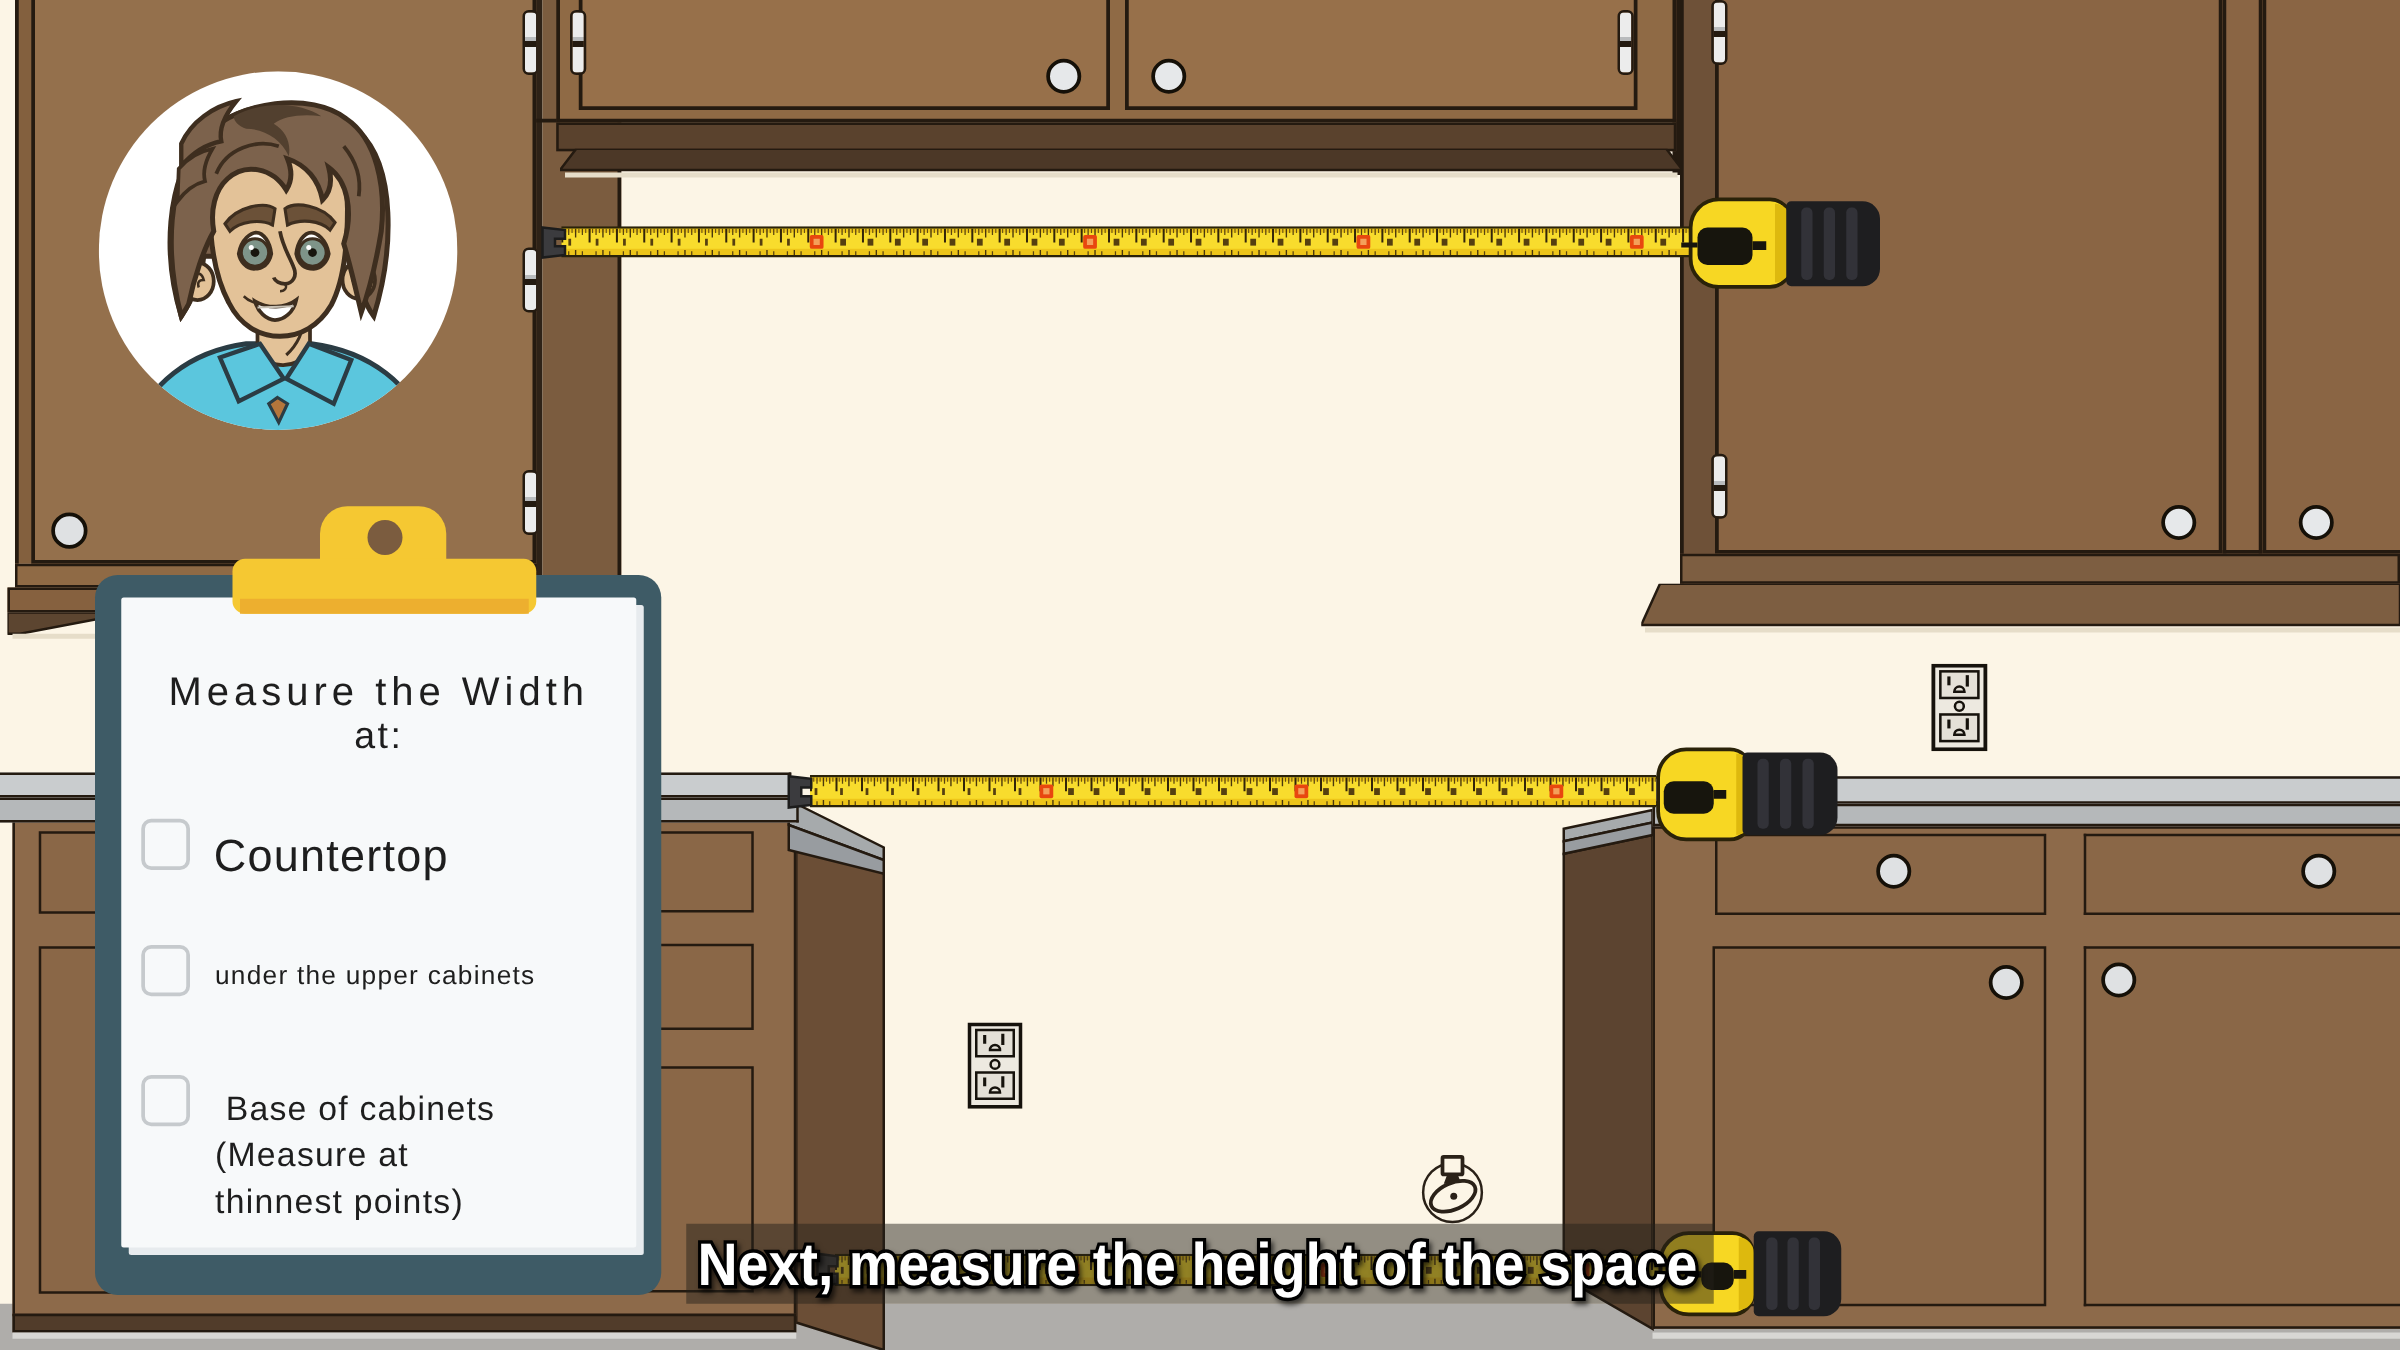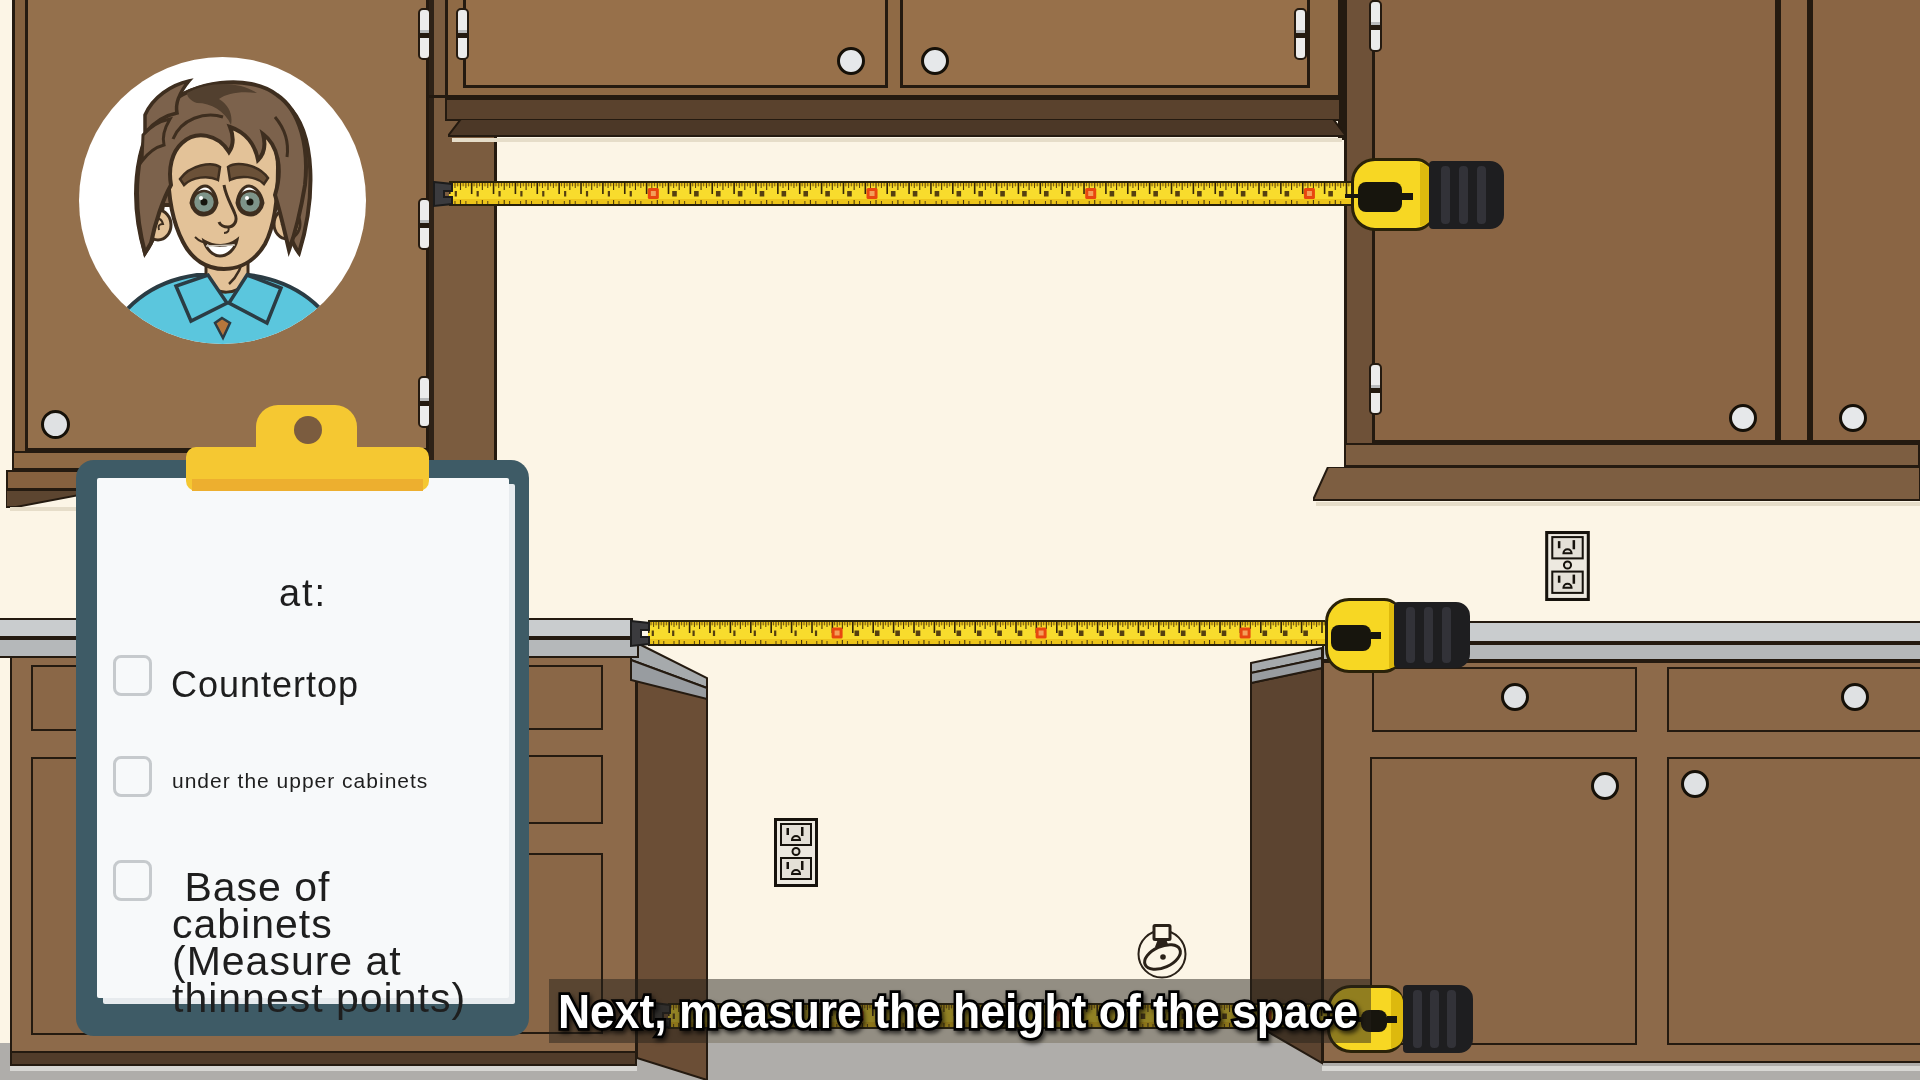--- a/index.html
+++ b/index.html
@@ -1618,31 +1618,32 @@
 <div class="abs" style="left:76px;top:460px;width:453px;height:576px;background:#3E5B66;border-radius:18px;"></div>
 
 <div class="abs" style="left:103px;top:484px;width:412px;height:520px;background:#E7EBEE;border-radius:2px;"></div>
 <div class="abs" style="left:97px;top:478px;width:412px;height:520px;background:#F7F9FA;border-radius:2px;"></div>
 
 <div class="abs" style="left:256px;top:405px;width:101px;height:52px;background:#F5C832;border-radius:22px 22px 0 0;"></div>
 <div class="abs" style="left:186px;top:447px;width:243px;height:44px;background:#F5C832;border-radius:10px;"></div>
 <div class="abs" style="left:192px;top:479px;width:231px;height:12px;background:#EDAF2F;"></div>
 <div class="abs" style="left:294px;top:416px;width:28px;height:28px;background:#7B5C3F;border-radius:50%;"></div>
 
-<div class="abs" style="left:97px;top:572px;width:412px;text-align:center;font-size:38px;letter-spacing:2px;color:#1E1E1E;">at:</div>
+<div class="abs" style="left:97px;top:535px;width:412px;text-align:center;font-size:32px;letter-spacing:4px;color:#1E1E1E;">Measure the Width</div>
+<div class="abs" style="left:97px;top:572px;width:412px;text-align:center;font-size:30px;letter-spacing:2px;color:#1E1E1E;">at:</div>
 
 <div class="abs" style="left:113px;top:655px;width:39px;height:41px;background:#F7F9FA;border:3px solid #C6CACD;border-radius:8px;box-sizing:border-box;"></div>
 
 <div class="abs" style="left:171px;top:664px;font-size:36px;letter-spacing:1px;color:#1E1E1E;">Countertop</div>
 
 <div class="abs" style="left:113px;top:756px;width:39px;height:41px;background:#F7F9FA;border:3px solid #C6CACD;border-radius:8px;box-sizing:border-box;"></div>
 
 <div class="abs" style="left:172px;top:762px;width:300px;font-size:21px;letter-spacing:1px;line-height:37px;color:#1E1E1E;">under the upper cabinets</div>
 
 <div class="abs" style="left:113px;top:860px;width:39px;height:41px;background:#F7F9FA;border:3px solid #C6CACD;border-radius:8px;box-sizing:border-box;"></div>
 
-<div class="abs" style="left:172px;top:869px;width:300px;font-size:41px;letter-spacing:1px;line-height:37px;color:#1E1E1E;">&nbsp;Base of cabinets<br>(Measure at<br>thinnest points)</div>
+<div class="abs" style="left:172px;top:869px;width:300px;font-size:27px;letter-spacing:1px;line-height:37px;color:#1E1E1E;">&nbsp;Base of cabinets<br>(Measure at<br>thinnest points)</div>
 
 <svg class="abs" style="left:0;top:975px;" width="1920" height="80" viewBox="0 0 1920 80">
   <text x="958" y="53" text-anchor="middle" font-family="Liberation Sans, sans-serif" font-weight="bold" font-size="48" fill="#FFFFFF" textLength="800" lengthAdjust="spacingAndGlyphs" stroke="#000000" stroke-width="5.5" paint-order="stroke" style="filter:drop-shadow(2px 3px 2px rgba(0,0,0,0.65));">Next, measure the height of the space</text>
 </svg>
 
 </div>
 
 </body></html>

